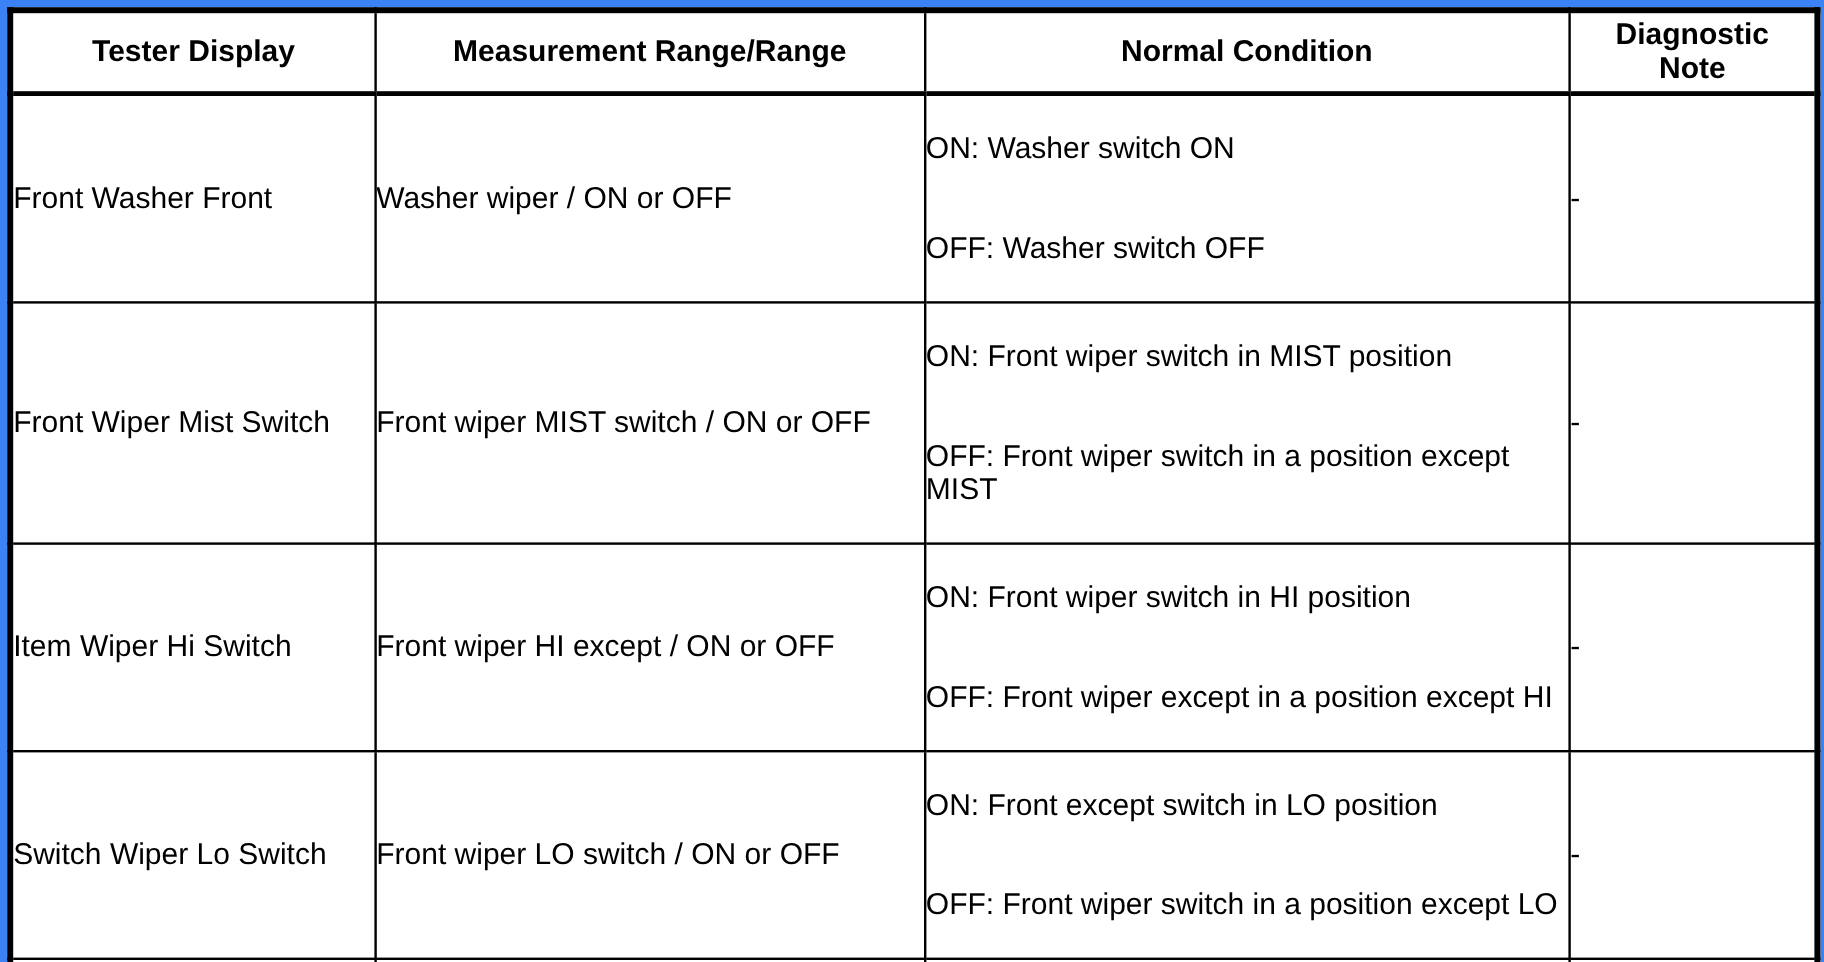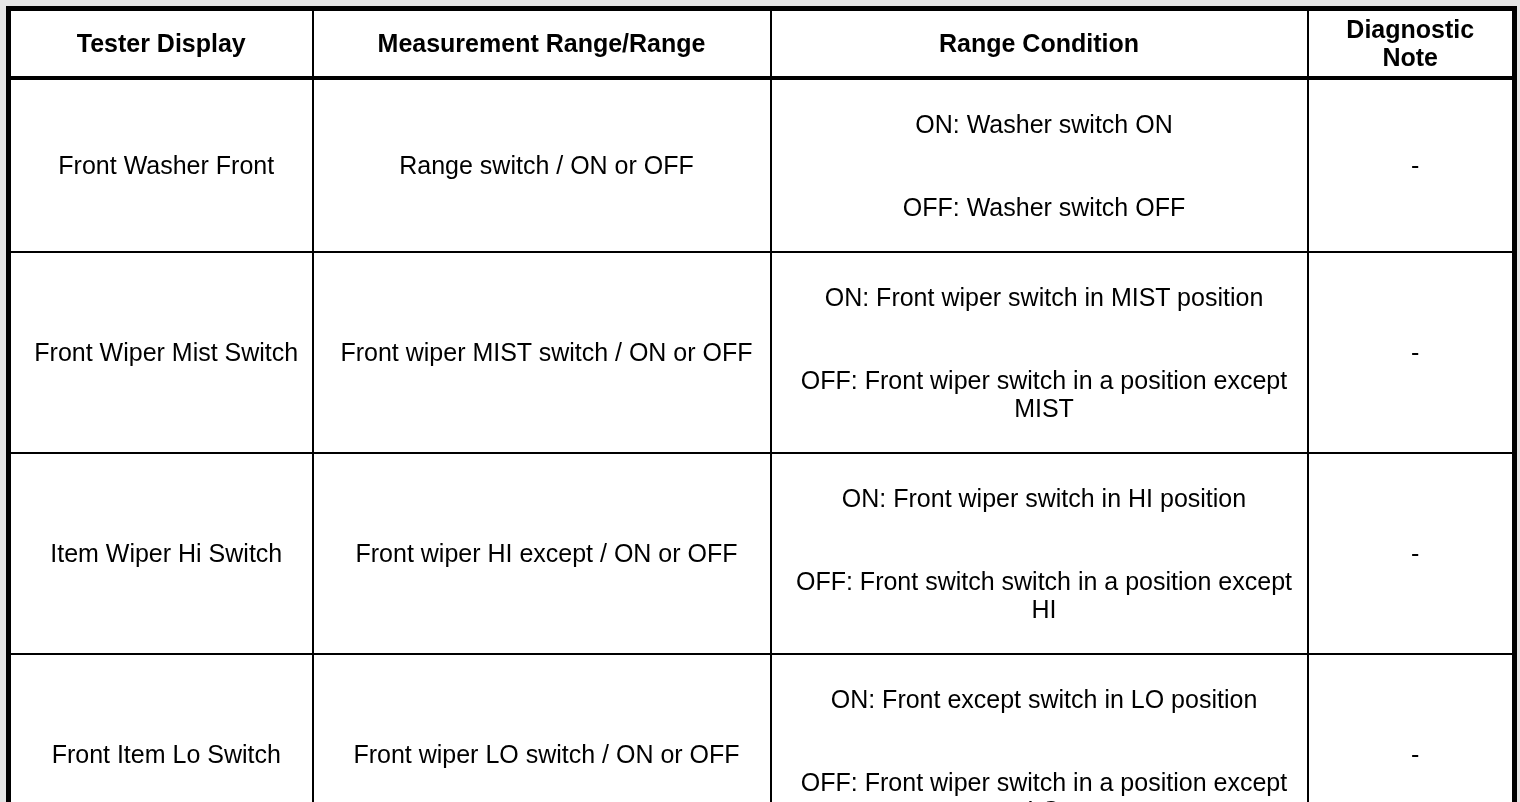--- a/index.html
+++ b/index.html
@@ -7,21 +7,21 @@
     padding: 0;
     background: #ffffff;
     font-family: "Liberation Sans", sans-serif;
     color: #000000;
   }
   .page {
     width: 1520px;
     height: 802px;
     box-sizing: border-box;
     padding: 6px;
-    background: #e5e5e5;
+    background: #3b82f6;
   }
   table.diag-table {
     width: 1506px;
     table-layout: fixed;
     border-collapse: collapse;
     border: 5px solid #000000;
     background: #ffffff;
   }
   col.c1 { width: 304px; }
   col.c2 { width: 458px; }
@@ -39,23 +39,23 @@
   }
   thead th {
     font-weight: bold;
     text-align: center;
     vertical-align: middle;
     border-bottom: 4px solid #000000;
     padding: 2px 4px;
   }
   td {
     font-weight: normal;
-    text-align: center;
+    text-align: left;
     vertical-align: middle;
-    padding: 2px 2px 2px 12px;
+    padding: 2px 2px 2px 0;
   }
   td p {
     margin: 0;
     white-space: pre-line;
   }
   td p + p {
     margin-top: 27px;
   }
   tr.hdr   { height: 69px; }
   tr.r0 { height: 100px; }
@@ -72,29 +72,29 @@
     <colgroup>
       <col class="c1">
         <col class="c2">
         <col class="c3">
         <col class="c4">
     </colgroup>
     <thead>
       <tr class="hdr">
         <th>Tester Display</th>
         <th>Measurement Range/Range</th>
-        <th>Range Condition</th>
+        <th>Normal Condition</th>
         <th>Diagnostic
 Note</th>
       </tr>
     </thead>
     <tbody>
       <tr class="r0">
         <td>Front Washer Front</td>
-        <td>Range switch / ON or OFF</td>
+        <td>Washer wiper / ON or OFF</td>
         <td>
           <p>ON: Washer switch ON</p>
           <p>OFF: Washer switch OFF</p>
         </td>
         <td>-</td>
       </tr>
       <tr class="r1">
         <td>Front Wiper Mist Switch</td>
         <td>Front wiper MIST switch / ON or OFF</td>
         <td>
@@ -102,26 +102,26 @@
           <p>OFF: Front wiper switch in a position except
 MIST</p>
         </td>
         <td>-</td>
       </tr>
       <tr class="r2">
         <td>Item Wiper Hi Switch</td>
         <td>Front wiper HI except / ON or OFF</td>
         <td>
           <p>ON: Front wiper switch in HI position</p>
-          <p>OFF: Front switch switch in a position except HI</p>
+          <p>OFF: Front wiper except in a position except HI</p>
         </td>
         <td>-</td>
       </tr>
       <tr class="r3">
-        <td>Front Item Lo Switch</td>
+        <td>Switch Wiper Lo Switch</td>
         <td>Front wiper LO switch / ON or OFF</td>
         <td>
           <p>ON: Front except switch in LO position</p>
           <p>OFF: Front wiper switch in a position except LO</p>
         </td>
         <td>-</td>
       </tr>
       <tr class="r4">
         <td>Front Wiper Intermittent
 SW</td>

